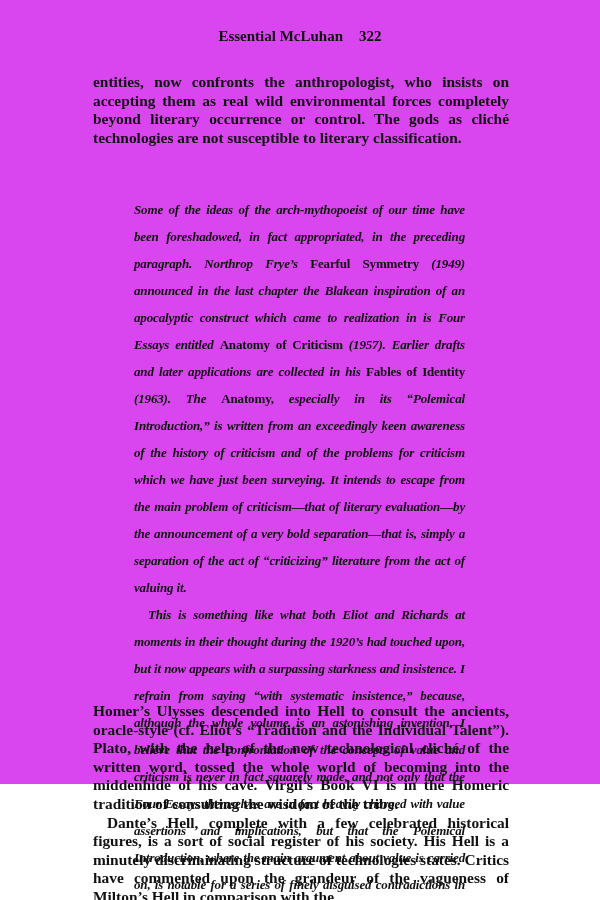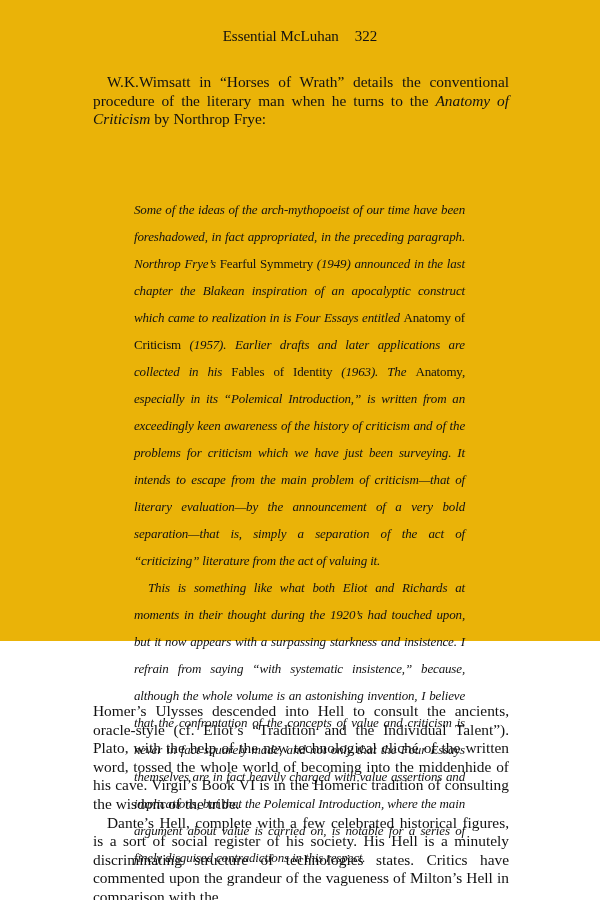--- a/index.html
+++ b/index.html
@@ -11,22 +11,23 @@
     width: 600px;
     height: 900px;
     position: relative;
     overflow: hidden;
     color: #111111;
     font-family: "Liberation Serif", "DejaVu Serif", serif;
   }
   .page {
     position: absolute;
     left: 0; top: 0;
-    width: 600px; height: 641px;
-    background: #eab308;
+    width: 600px; height: 784px;
+    background: #d946ef;
+    font-weight: bold;
   }
   .running-header {
     position: absolute;
     top: 27px;
     left: 0;
     width: 600px;
     text-align: center;
     font-size: 15px;
     line-height: 18px;
     white-space: pre;
@@ -61,21 +62,21 @@
   em { font-style: italic; }
 </style>
 </head>
 <body>
 
 <div class="page">
 
   <div class="running-header"><span>Essential McLuhan</span><span class="sep"></span><span>322</span></div>
 
   <div class="body-col col-top">
-    <p class="indent"><span>W.K.Wimsatt in “Horses of Wrath” details the conventional procedure of the literary man when he turns to the </span><em>Anatomy of Criticism</em><span> by Northrop Frye:</span></p>
+    <p>entities, now confronts the anthropologist, who insists on accepting them as real wild environmental forces completely beyond literary occurrence or control. The gods as cliché technologies are not susceptible to literary classification.</p>
   </div>
 
   <div class="blockquote">
     <p>
       <span>Some of the ideas of the arch-mythopoeist of our time have been foreshadowed, in fact appropriated, in the preceding paragraph. Northrop Frye’s </span><span class="roman">Fearful Symmetry</span><span> (1949) announced in the last chapter the Blakean inspiration of an apocalyptic construct which came to realization in is Four Essays entitled </span><span class="roman">Anatomy of Criticism</span><span> (1957). Earlier drafts and later applications are collected in his </span><span class="roman">Fables of Identity</span><span> (1963). The </span><span class="roman">Anatomy,</span><span> especially in its “Polemical Introduction,” is written from an exceedingly keen awareness of the history of criticism and of the problems for criticism which we have just been surveying. It intends to escape from the main problem of criticism—that of literary evaluation—by the announcement of a very bold separation—that is, simply a separation of the act of “criticizing” literature from the act of valuing it.</span>
     </p>
     <p class="indent">This is something like what both Eliot and Richards at moments in their thought during the 1920’s had touched upon, but it now appears with a surpassing starkness and insistence. I refrain from saying “with systematic insistence,” because, although the whole volume is an astonishing invention, I believe that the confrontation of the concepts of value and criticism is never in fact squarely made, and not only that the Four Essays themselves are in fact heavily charged with value assertions and implications, but that the Polemical Introduction, where the main argument about value is carried on, is notable for a series of finely disguised contradictions in this respect.</p>
   </div>
 
   <div class="body-col col-bottom">

